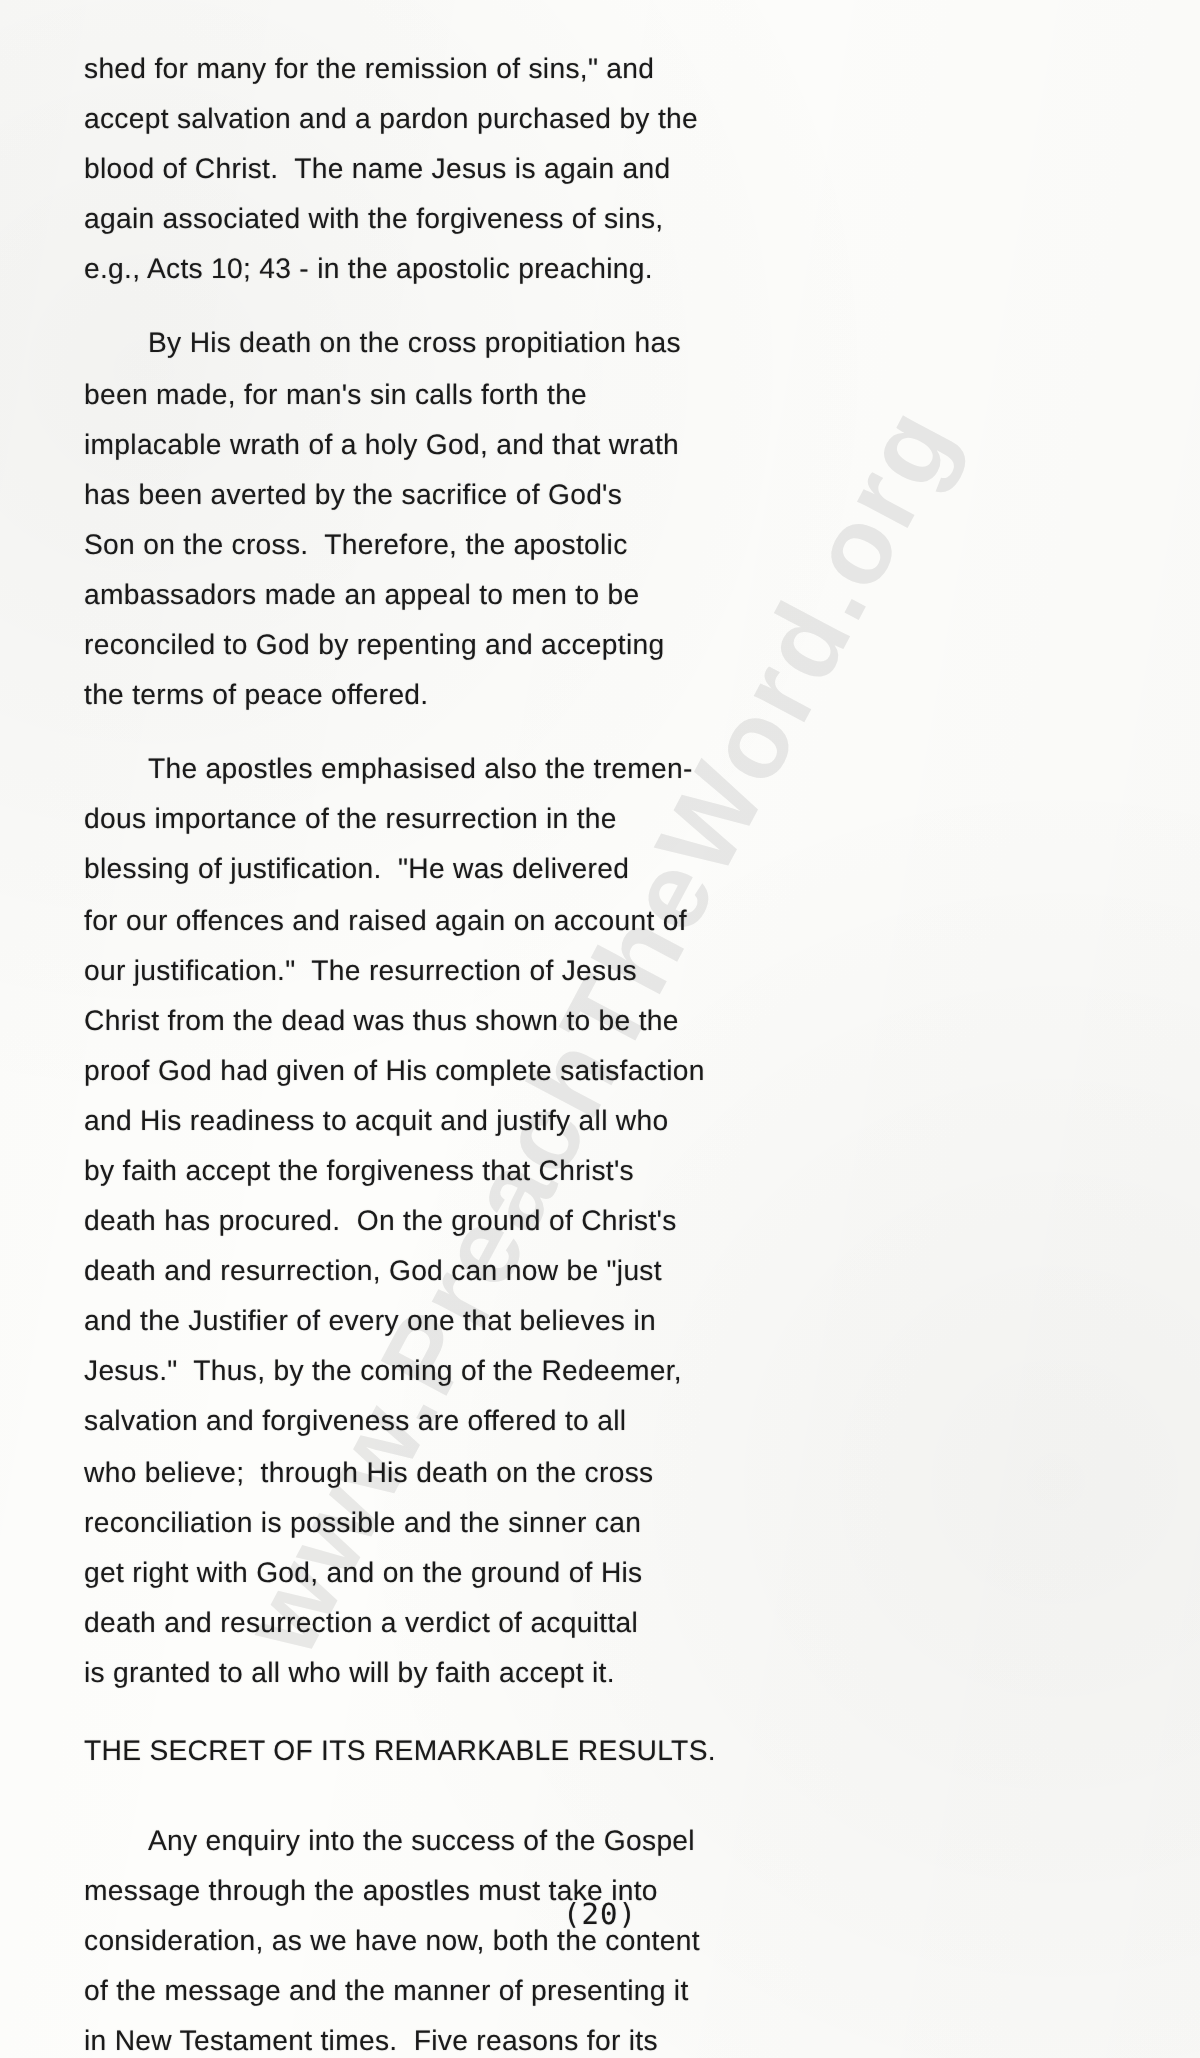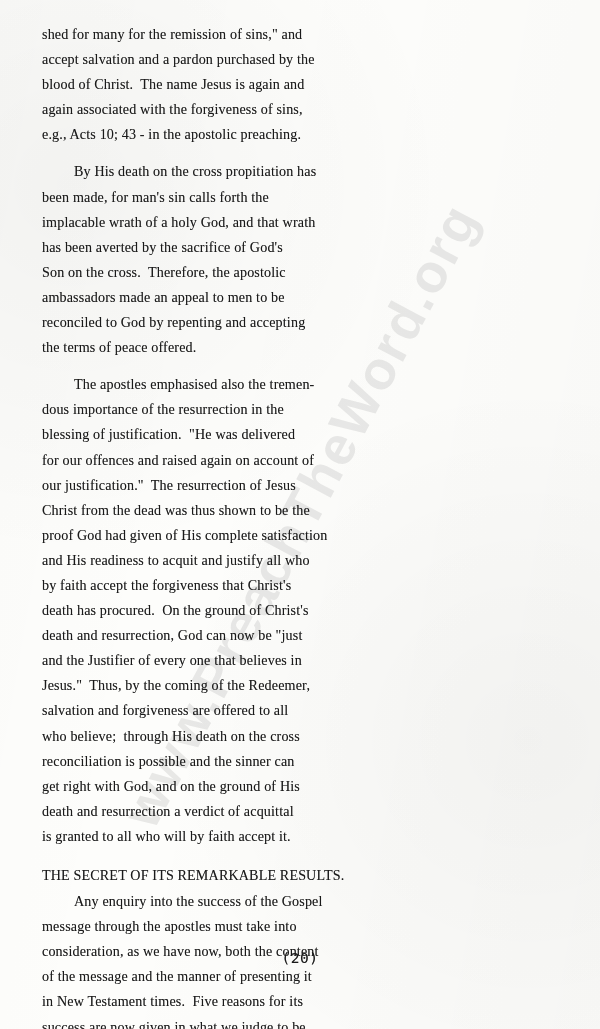--- a/index.html
+++ b/index.html
@@ -50,35 +50,35 @@
 
   .text-col {
     position: absolute;
     left: 42px;
     top: 22px;
     width: 524px;
     z-index: 3;
   }
 
   .para {
-    font-family: Liberation Serif, serif;
+    font-family: Liberation Sans, sans-serif;
     font-size: 14.1px;
     line-height: 25.1px;
     color: #1a1a1a;
     letter-spacing: 0.15px;
     margin: 0 0 12px 0;
     white-space: pre-wrap;
     text-shadow: 0 0 0.6px rgba(0,0,0,0.35);
   }
   .para.indent {
     text-indent: 32px;
   }
   .para.heading {
     margin-top: 6px;
-    margin-bottom: 1px;
+    margin-bottom: 20px;
   }
   .para.tight {
     margin-bottom: 14px;
   }
 
   .page-number {
     position: absolute;
     left: 0;
     right: 0;
     top: 950px;

